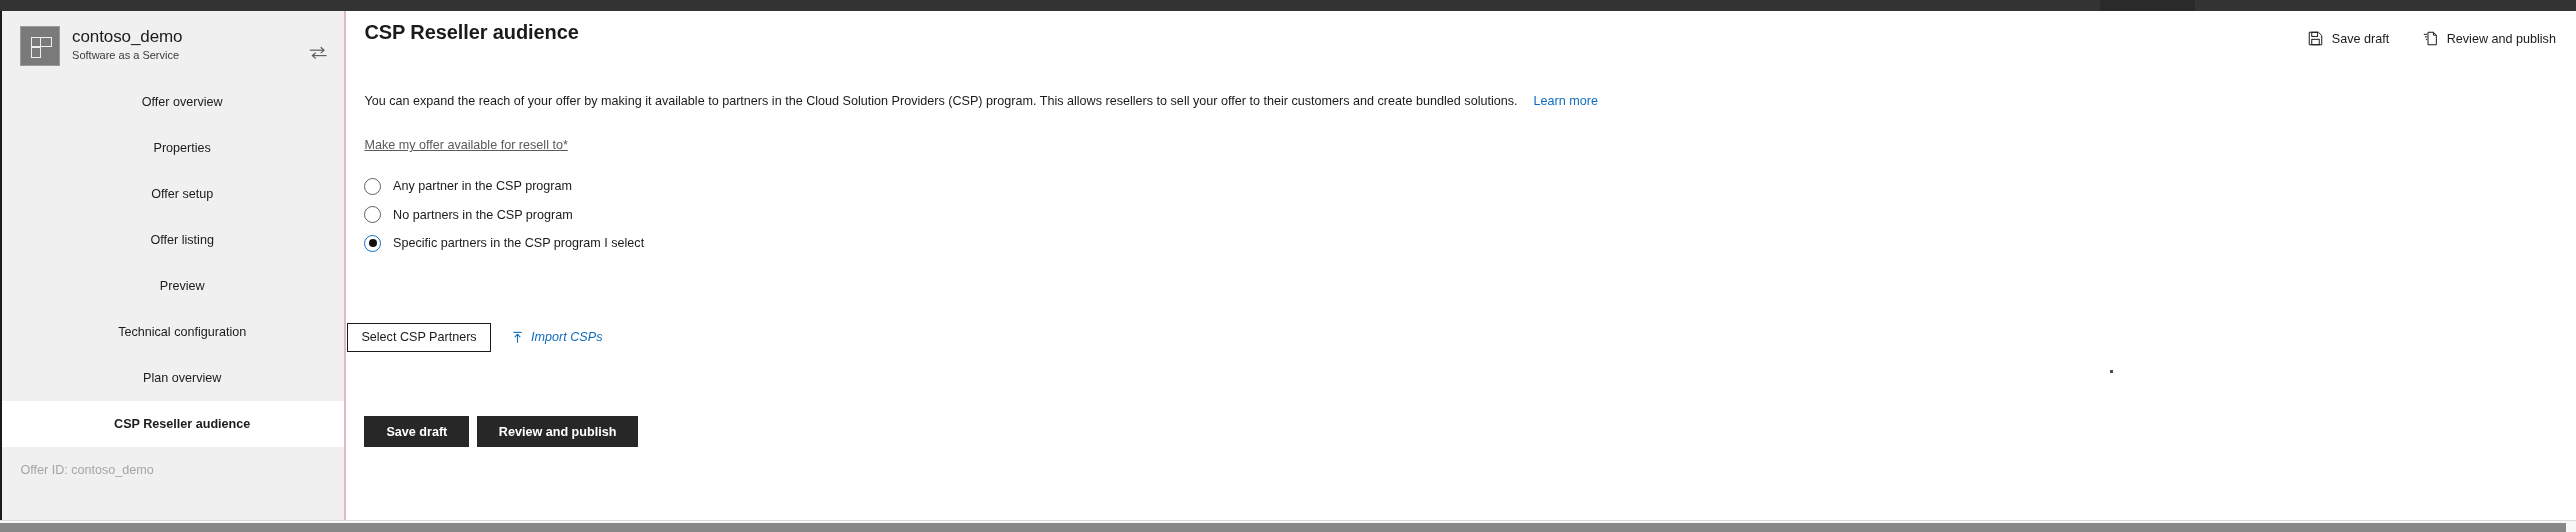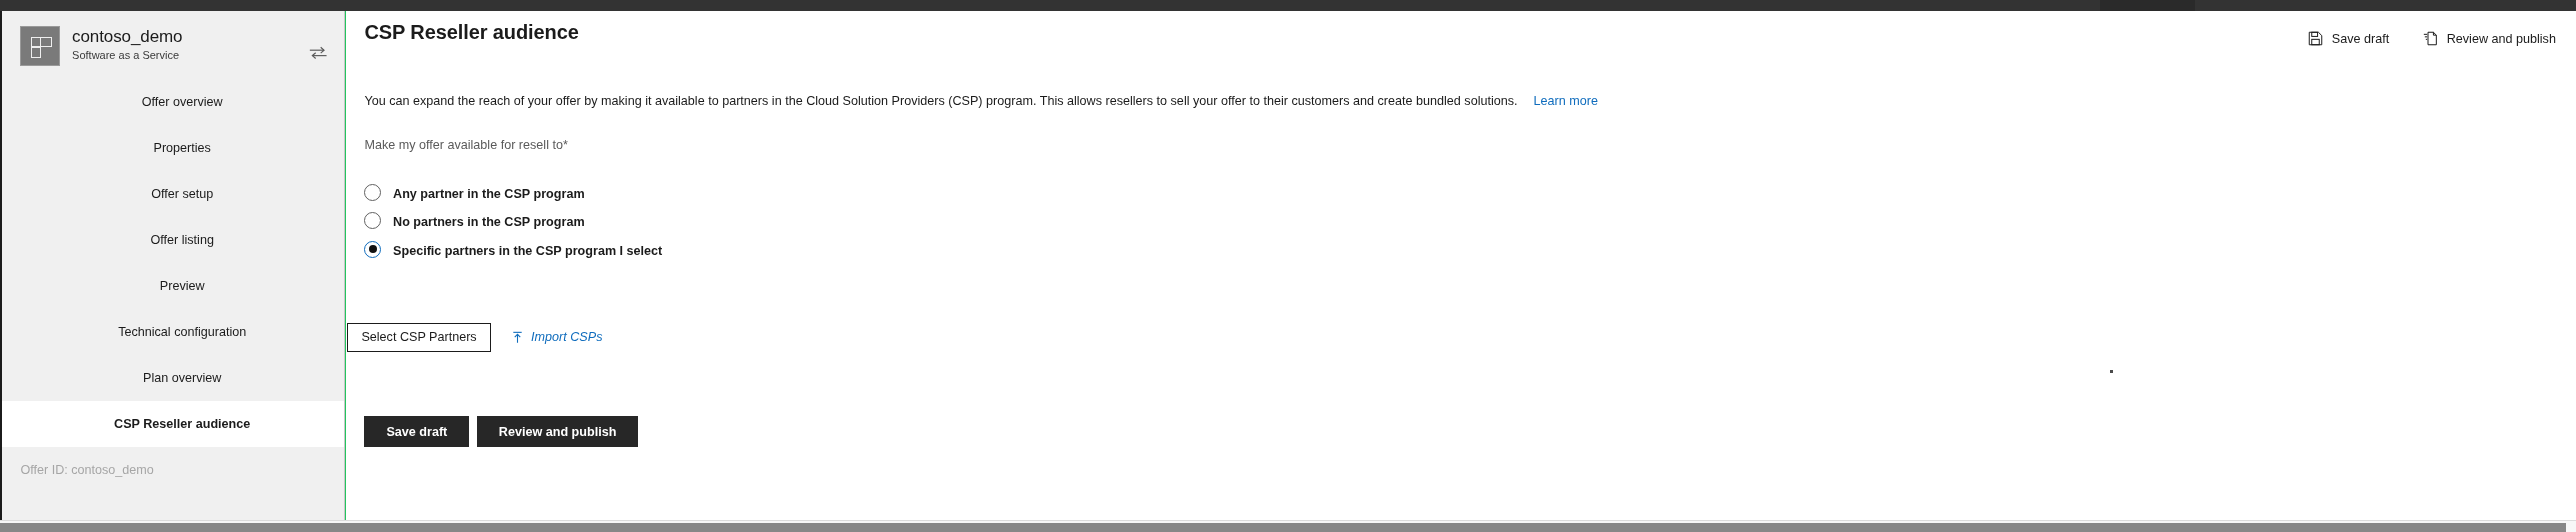--- a/index.html
+++ b/index.html
@@ -9,21 +9,21 @@
   }
   body {
     font-family: "Liberation Sans", sans-serif;
     -webkit-font-smoothing: antialiased;
   }
   #screen {
     position: relative;
     width: 2576px;
     height: 532px;
     overflow: hidden;
-    background: #22c55e;
+    background: #f9a8d4;
   }
 
   
   .topbar {
     position: absolute;
     left: 0; top: 0;
     width: 2576px;
     height: 11px;
     background: #333333;
   }
@@ -177,33 +177,33 @@
     text-decoration: none;
     margin-left: 16px;
   }
 
   .field-label {
     position: absolute;
     left: 18.4px;
     top: 127px;
     font-size: 12.6px;
     color: #5a5a5a;
+    text-decoration: underline;
   }
 
   .radio-group {
     position: absolute;
     left: 18.4px;
     top: 161px;
   }
   .radio-row {
     display: flex;
-    align-items: flex-end;
+    align-items: center;
     height: 28.5px;
     cursor: pointer;
-    font-weight: bold;
   }
   .radio-mark {
     width: 17px;
     height: 17px;
     border-radius: 50%;
     border: 1.3px solid #616161;
     box-sizing: border-box;
     flex: 0 0 auto;
     position: relative;
     background: #ffffff;

